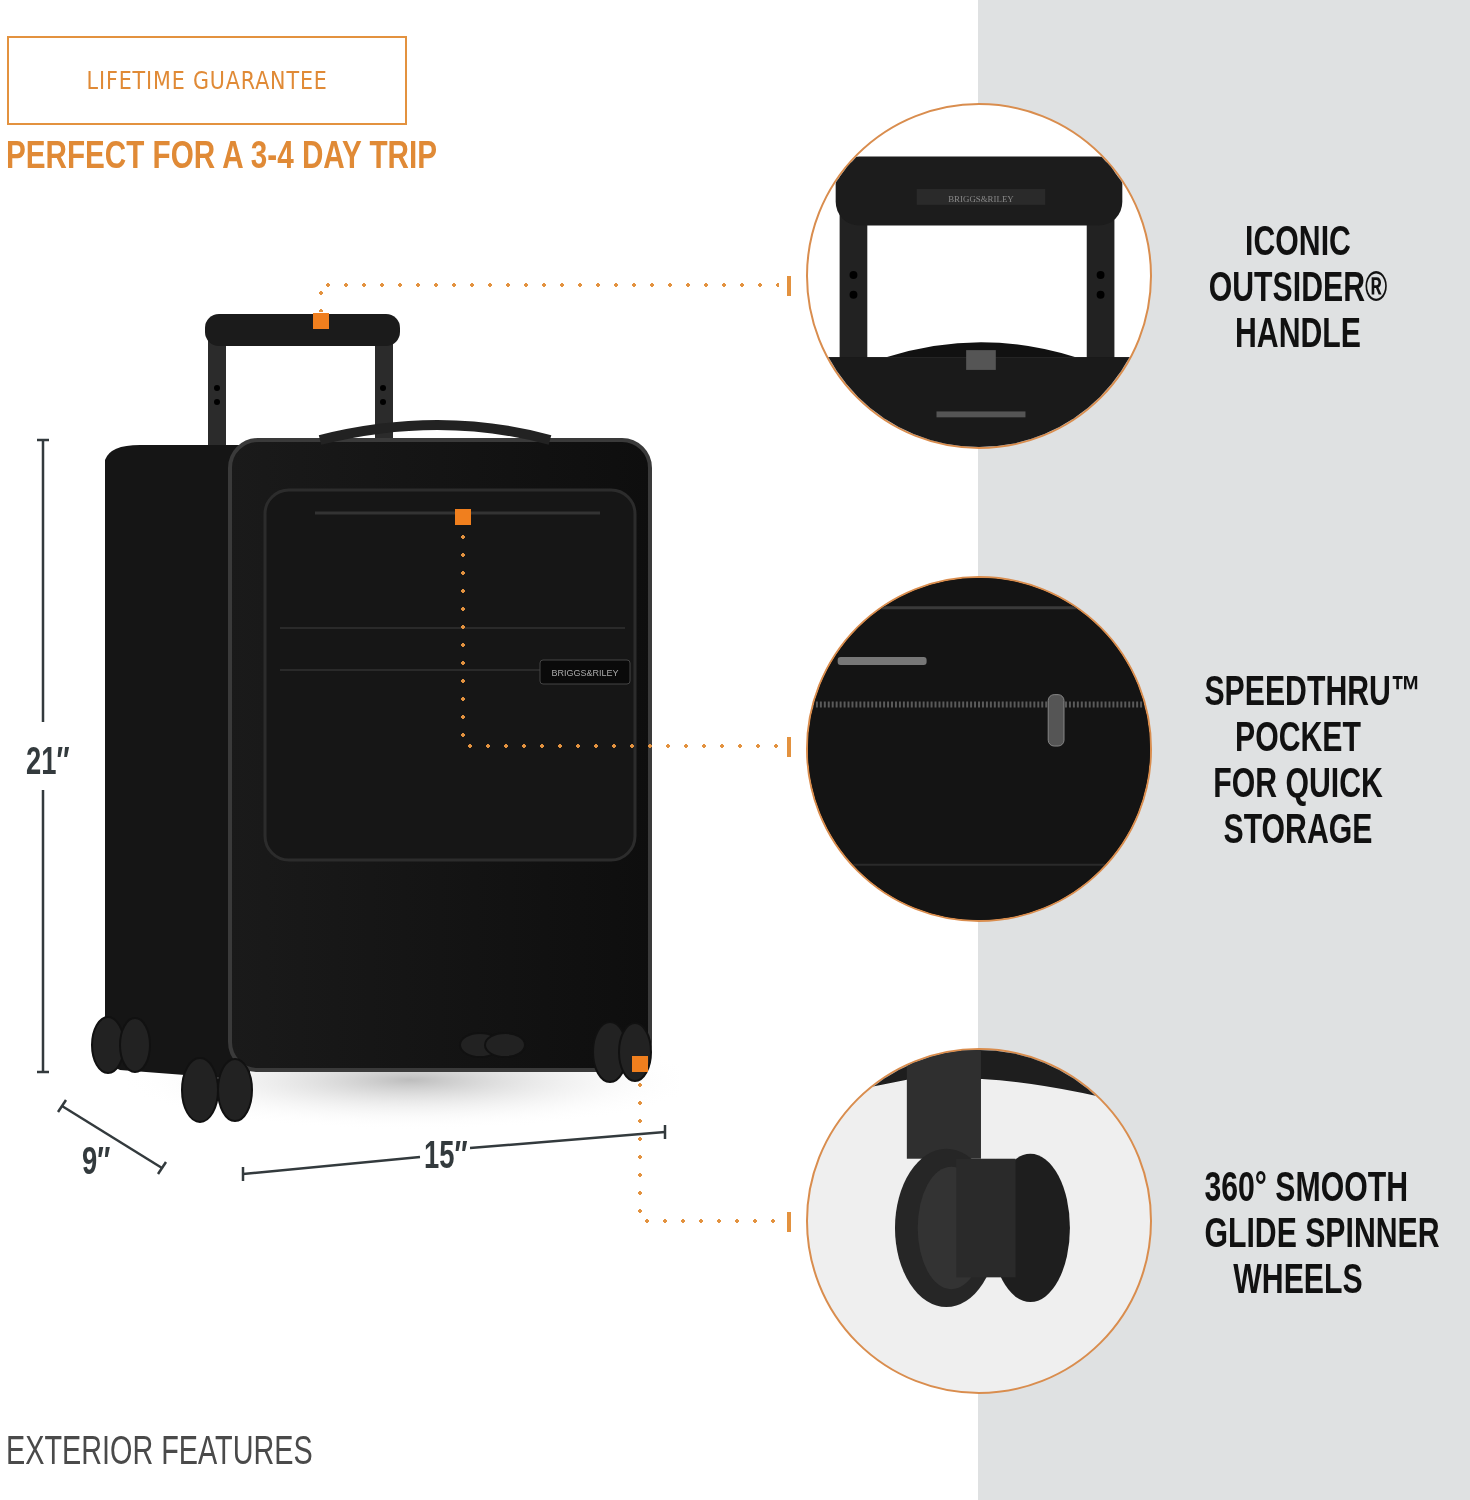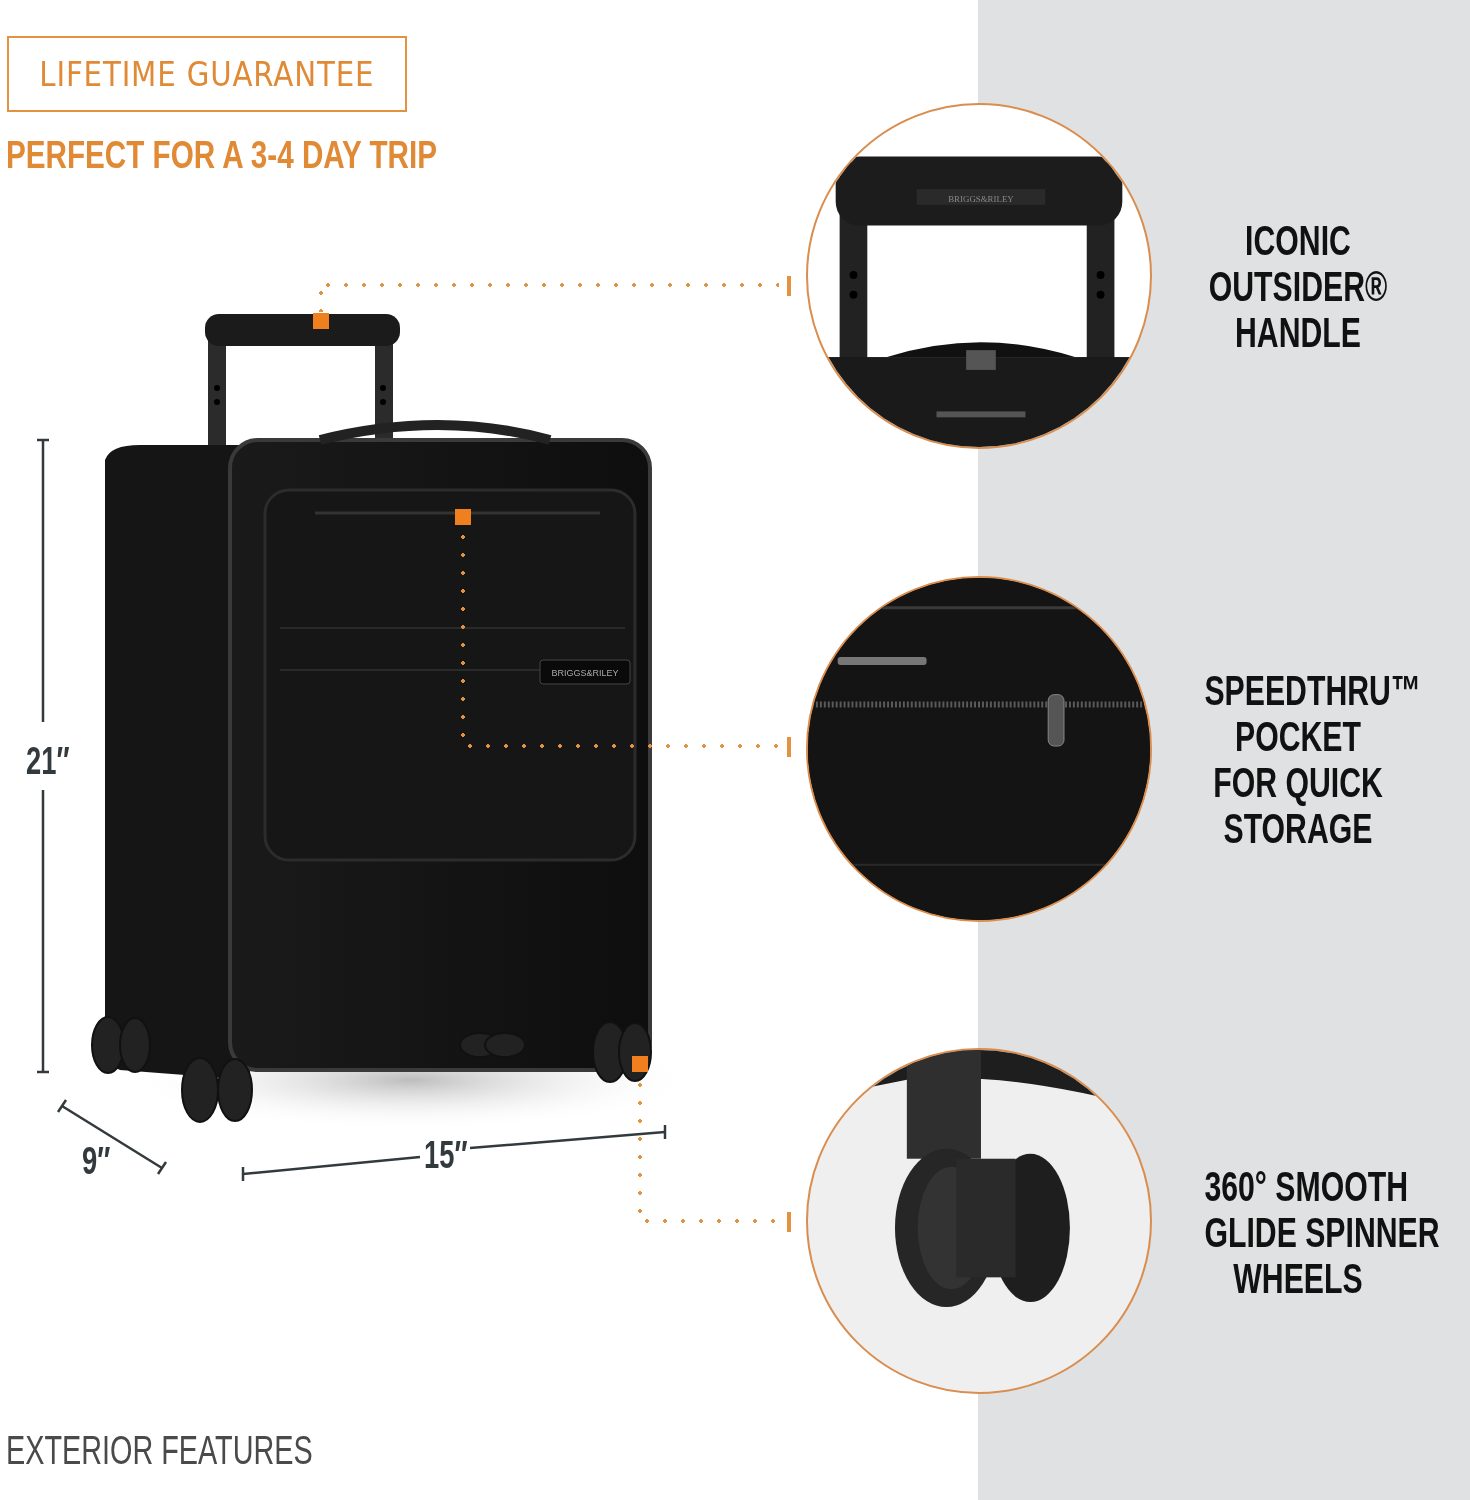--- a/index.html
+++ b/index.html
@@ -4,24 +4,24 @@
 <style>
   html, body { margin:0; padding:0; }
   body {
     width:1470px; height:1500px; position:relative; overflow:hidden;
     background:#ffffff;
     font-family:"Liberation Sans", sans-serif;
   }
   .gray-panel { position:absolute; left:978px; top:0; width:492px; height:1500px; background:#dfe1e2; }
 
   .guarantee-box {
-    position:absolute; left:7px; top:36px; width:400px; height:76px;
+    position:absolute; left:7px; top:36px; width:400px; height:89px;
     border:2px solid #e3923f; box-sizing:border-box;
     display:flex; align-items:center; justify-content:center;
-    color:#e08a36; font-size:34px; letter-spacing:1px; font-weight:400;
+    color:#e08a36; font-size:24px; letter-spacing:1px; font-weight:400;
     font-family:"DejaVu Sans", sans-serif;
     transform-origin:left center;
   }
   .guarantee-box span { display:inline-block; transform:scaleX(0.86); }
   .trip-text {
     position:absolute; left:6px; top:134px; color:#e08a36;
     font-size:38px; font-weight:700; font-family:"Liberation Sans Narrow","Liberation Sans", sans-serif;
     transform:scaleX(0.78); transform-origin:left top; white-space:nowrap;
   }
   .exterior-text {

